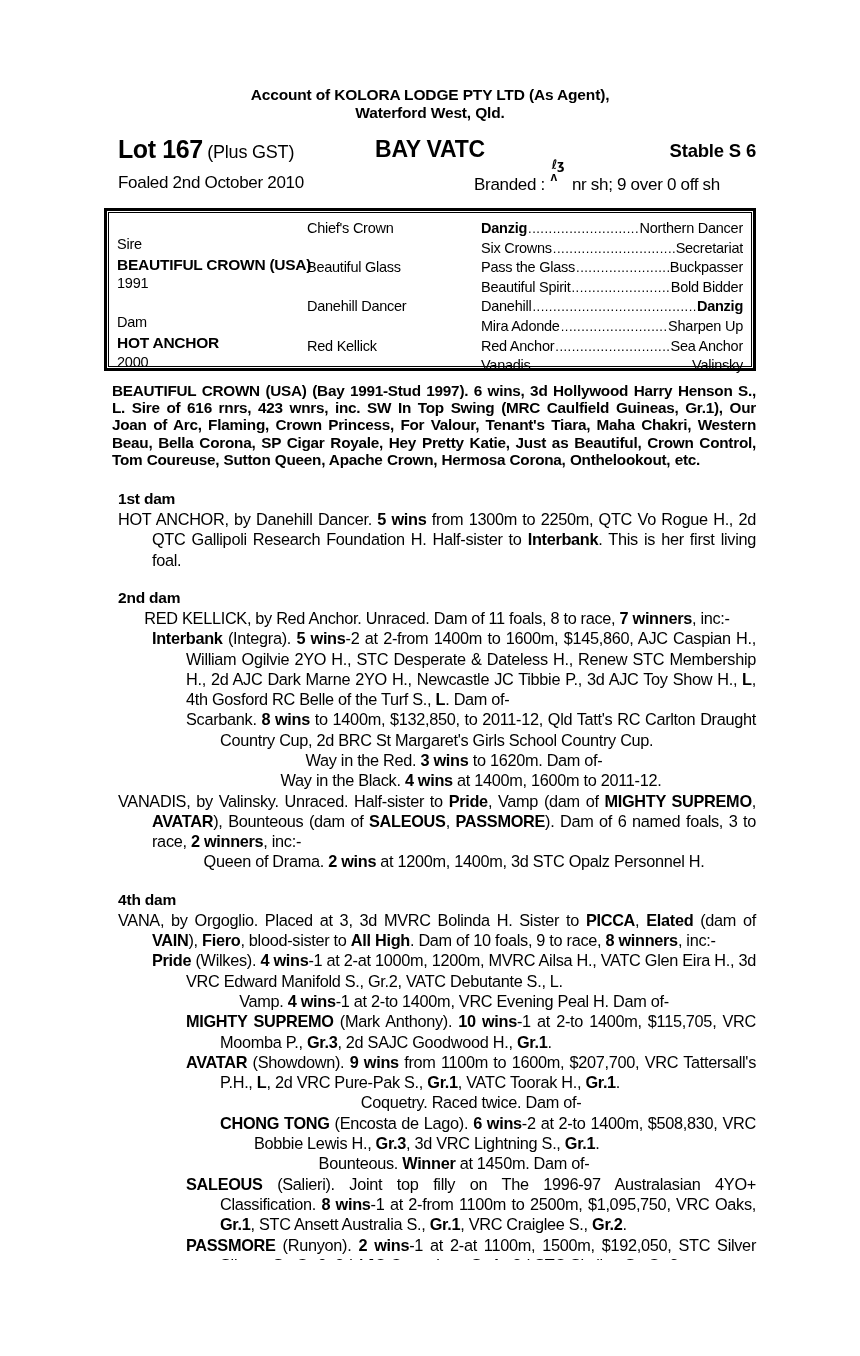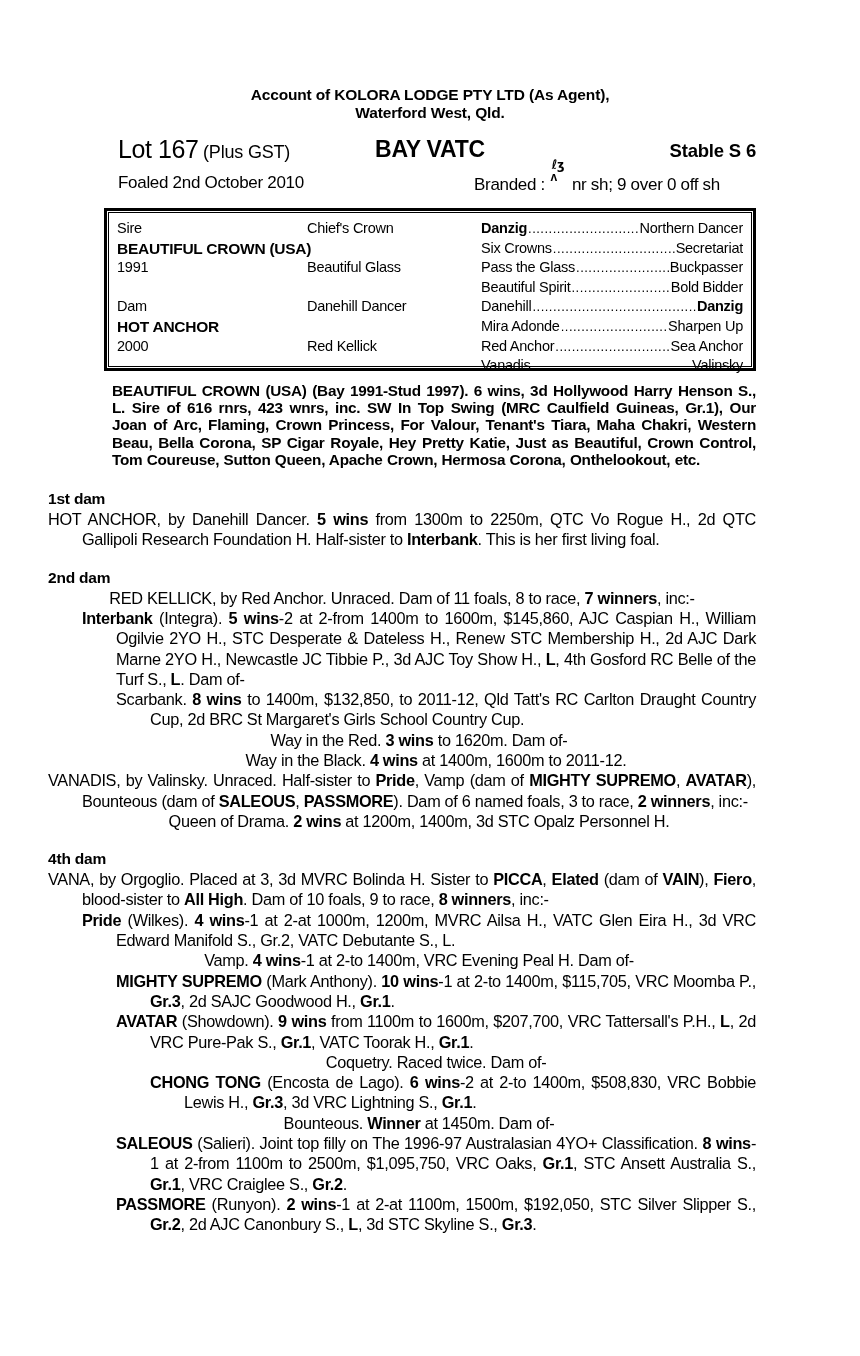--- a/index.html
+++ b/index.html
@@ -41,21 +41,21 @@
     height: 30px;
   }
   .lot-left {
     position: absolute;
     left: 118px;
     bottom: 0;
     white-space: nowrap;
   }
   .lot-number {
     font-size: 25px;
-    font-weight: normal;
+    font-weight: bold;
     letter-spacing: -0.4px;
   }
   .lot-gst {
     font-size: 18px;
     font-weight: normal;
     letter-spacing: -0.2px;
   }
   .lot-center {
     position: absolute;
     left: 0; right: 0;
@@ -135,21 +135,21 @@
     border: 1px solid #000;
     padding: 6px 8px 7px 8px;
   }
   .ped-grid {
     position: relative;
     min-height: 140px;
   }
   .ped-left {
     position: absolute;
     left: 0;
-    top: 0;
+    top: 16px;
     width: 190px;
   }
   .ped-mid {
     position: absolute;
     left: 190px;
     top: 0;
     width: 168px;
   }
   .ped-right {
     position: absolute;
@@ -196,21 +196,21 @@
     margin: 11px 104px 8px 112px;
     font-size: 15.3px;
     font-weight: bold;
     line-height: 17.2px;
     text-align: justify;
     letter-spacing: -0.25px;
     word-spacing: 0.3px;
   }
 
   
-  .dam-section { margin: 0 104px 0 48px; }
+  .dam-section { margin: 0 104px 0 118px; }
   .dam-head {
     font-size: 15.5px;
     font-weight: bold;
     letter-spacing: -0.2px;
     margin-top: 19px;
     margin-bottom: 1px;
   }
   .dam-head.first { margin-top: 22px; }
   p.ln {
     margin: 0;

